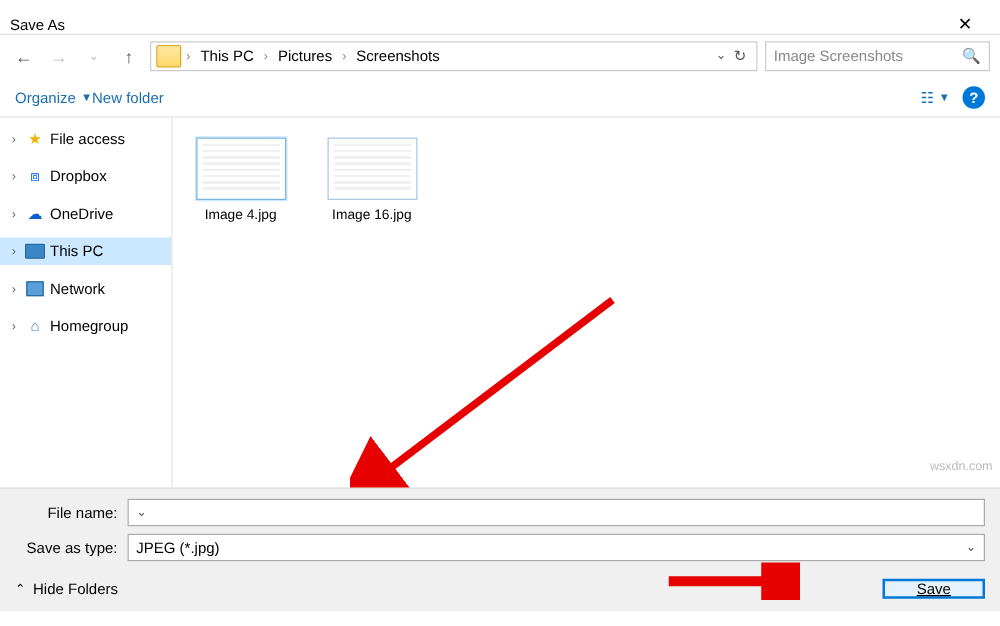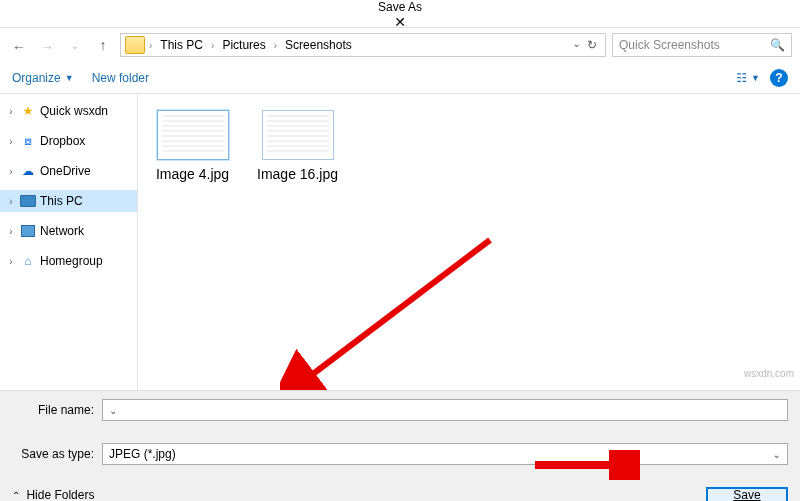--- a/index.html
+++ b/index.html
@@ -1,33 +1,33 @@
 <!DOCTYPE html>
 <html><head>
 <meta charset="utf-8">
 <style>
 * { margin: 0; padding: 0; box-sizing: border-box; font-family: "Segoe UI", Tahoma, sans-serif; }
 body { width: 800px; height: 501px; background: #fff; font-size: 12px; color: #000; overflow: hidden; position: relative; }
 
-.titlebar { height: 28px; border-bottom: 1px solid #e0e0e0; display: flex; align-items: center; padding: 0 8px; flex-direction: column; }
+.titlebar { height: 28px; border-bottom: 1px solid #e0e0e0; display: flex; align-items: flex-end; padding: 0 8px; }
 .titlebar .title { flex: 1; font-size: 12px; }
 .titlebar .close { width: 40px; text-align: center; font-size: 14px; cursor: pointer; }
 
 .navbar { height: 34px; display: flex; align-items: center; padding: 0 8px; gap: 6px; }
 .nav-arrow { width: 22px; height: 22px; display: flex; align-items: center; justify-content: center; color: #555; cursor: pointer; font-size: 14px; }
 .nav-arrow.disabled { color: #bbb; }
 .folder-icon { width: 20px; height: 18px; background: linear-gradient(#ffe9a2, #ffd86b); border: 1px solid #dba820; border-radius: 2px; position: relative; }
 .breadcrumb { flex: 1; height: 24px; border: 1px solid #ccc; display: flex; align-items: center; padding: 0 4px; gap: 4px; background: #fff; }
 .bc-item { padding: 2px 4px; cursor: pointer; }
 .bc-sep { color: #888; font-size: 10px; }
 .bc-tools { margin-left: auto; display: flex; gap: 6px; color: #555; padding: 0 4px;}
 .search { width: 180px; height: 24px; border: 1px solid #ccc; display: flex; align-items: center; padding: 0 6px; color: #888; gap: 6px; }
 .search .mag { color: #555; }
 
-.toolbar { height: 32px; display: flex; align-items: center; padding: 0 12px; gap: 18px; border-bottom: 1px solid #e5e5e5; }
+.toolbar { height: 32px; display: flex; align-items: center; padding: 0 12px; border-bottom: 1px solid #e5e5e5; }
 .tb-item { display: flex; align-items: center; gap: 4px; color: #1a6fb0; cursor: pointer; }
 .tb-right { margin-left: auto; display: flex; align-items: center; gap: 10px; }
 .help-icon { width: 18px; height: 18px; border-radius: 50%; background: #0078d7; color: #fff; font-weight: bold; font-size: 12px; display: flex; align-items: center; justify-content: center; }
 
 .main { display: flex; height: 296px; }
 .sidebar { width: 138px; border-right: 1px solid #e5e5e5; padding: 6px 0; }
 .side-item { display: flex; align-items: center; height: 22px; padding: 0 6px; gap: 4px; cursor: pointer; }
 .side-item.selected { background: #cce8ff; }
 .chev { width: 10px; color: #666; font-size: 10px; display: inline-block; text-align: center;}
 .si-icon { width: 16px; height: 14px; display: flex; align-items: center; justify-content: center; }
@@ -36,24 +36,24 @@
 .cloud-icon { color: #0a5fd0; }
 .pc-icon { width:16px; height:12px; background:#3a88c7; border:1px solid #2a6aa0; border-radius:1px; }
 .net-icon { width:14px; height:12px; background:#5aa0d8; border:1px solid #2a6aa0; }
 .home-icon { color:#3a88c7; }
 
 .content { flex: 1; padding: 16px 12px; display: flex; gap: 20px; align-items: flex-start; }
 .file-item { width: 85px; text-align: center; cursor: pointer; }
 .thumb { width: 72px; height: 50px; background: #fff; border: 1px solid #a8c8e4; margin: 0 auto 6px; position: relative; }
 .thumb.sel { border: 1px solid #7ab5e0; box-shadow: 0 0 0 1px #cce8ff; }
 .thumb::after { content:""; position:absolute; inset:4px; background: repeating-linear-gradient(#f0f0f0, #f0f0f0 2px, #fff 2px, #fff 5px); }
-.file-label { font-size: 14px; word-break: break-word; }
+.file-label { font-size: 11px; word-break: break-word; }
 
 .bottom { border-top: 1px solid #e0e0e0; background: #f0f0f0; padding: 8px 12px 10px; }
-.field-row { display: flex; align-items: center; margin-bottom: 22px; gap: 2px; }
+.field-row { display: flex; align-items: center; margin-bottom: 6px; gap: 2px; }
 .field-label { width: 88px; text-align: right; padding-right: 6px; font-size: 12px; }
 .field-input { flex: 1; height: 22px; border: 1px solid #aaa; background: #fff; padding: 0 6px; font-size: 12px; display: flex; align-items: center; justify-content: space-between; }
 .dd-arrow { color: #555; font-size: 10px; }
 
 .footer { display: flex; align-items: center; margin-top: 14px; }
 .hide-folders { display: flex; align-items: center; gap: 6px; cursor: pointer; }
 .footer-btns { margin-left: auto; display: flex; gap: 8px; }
 .btn { width: 82px; height: 16px; border: 1px solid #adadad; background: #e1e1e1; display: flex; align-items: center; justify-content: center; cursor: pointer; font-size: 12px; text-decoration: underline; }
 .btn.primary { border: 2px solid #0078d7; background: #e5f1fb; }
 
@@ -83,21 +83,21 @@
     <span class="bc-sep">›</span>
     <span class="bc-item">Pictures</span>
     <span class="bc-sep">›</span>
     <span class="bc-item">Screenshots</span>
     <span class="bc-tools">
       <span style="font-size:10px;">⌄</span>
       <span>↻</span>
     </span>
   </div>
   <div class="search">
-    <span>Quick Screenshots</span>
+    <span>Image Screenshots</span>
     <span class="mag" style="margin-left:auto;">🔍</span>
   </div>
 </div>
 
 <div class="toolbar">
   <span class="tb-item">
     <span>Organize</span>
     <span style="font-size:9px;">▼</span>
   </span>
   <span class="tb-item">New folder</span>
@@ -108,21 +108,21 @@
     </span>
     <span class="help-icon">?</span>
   </div>
 </div>
 
 <div class="main">
   <div class="sidebar">
     <div class="side-item">
       <span class="chev">›</span>
       <span class="si-icon star-icon">★</span>
-      <span>Quick wsxdn</span>
+      <span>File access</span>
     </div>
     <div style="height:8px;"></div>
     <div class="side-item">
       <span class="chev">›</span>
       <span class="si-icon box-icon">⧈</span>
       <span>Dropbox</span>
     </div>
     <div style="height:8px;"></div>
     <div class="side-item">
       <span class="chev">›</span>

